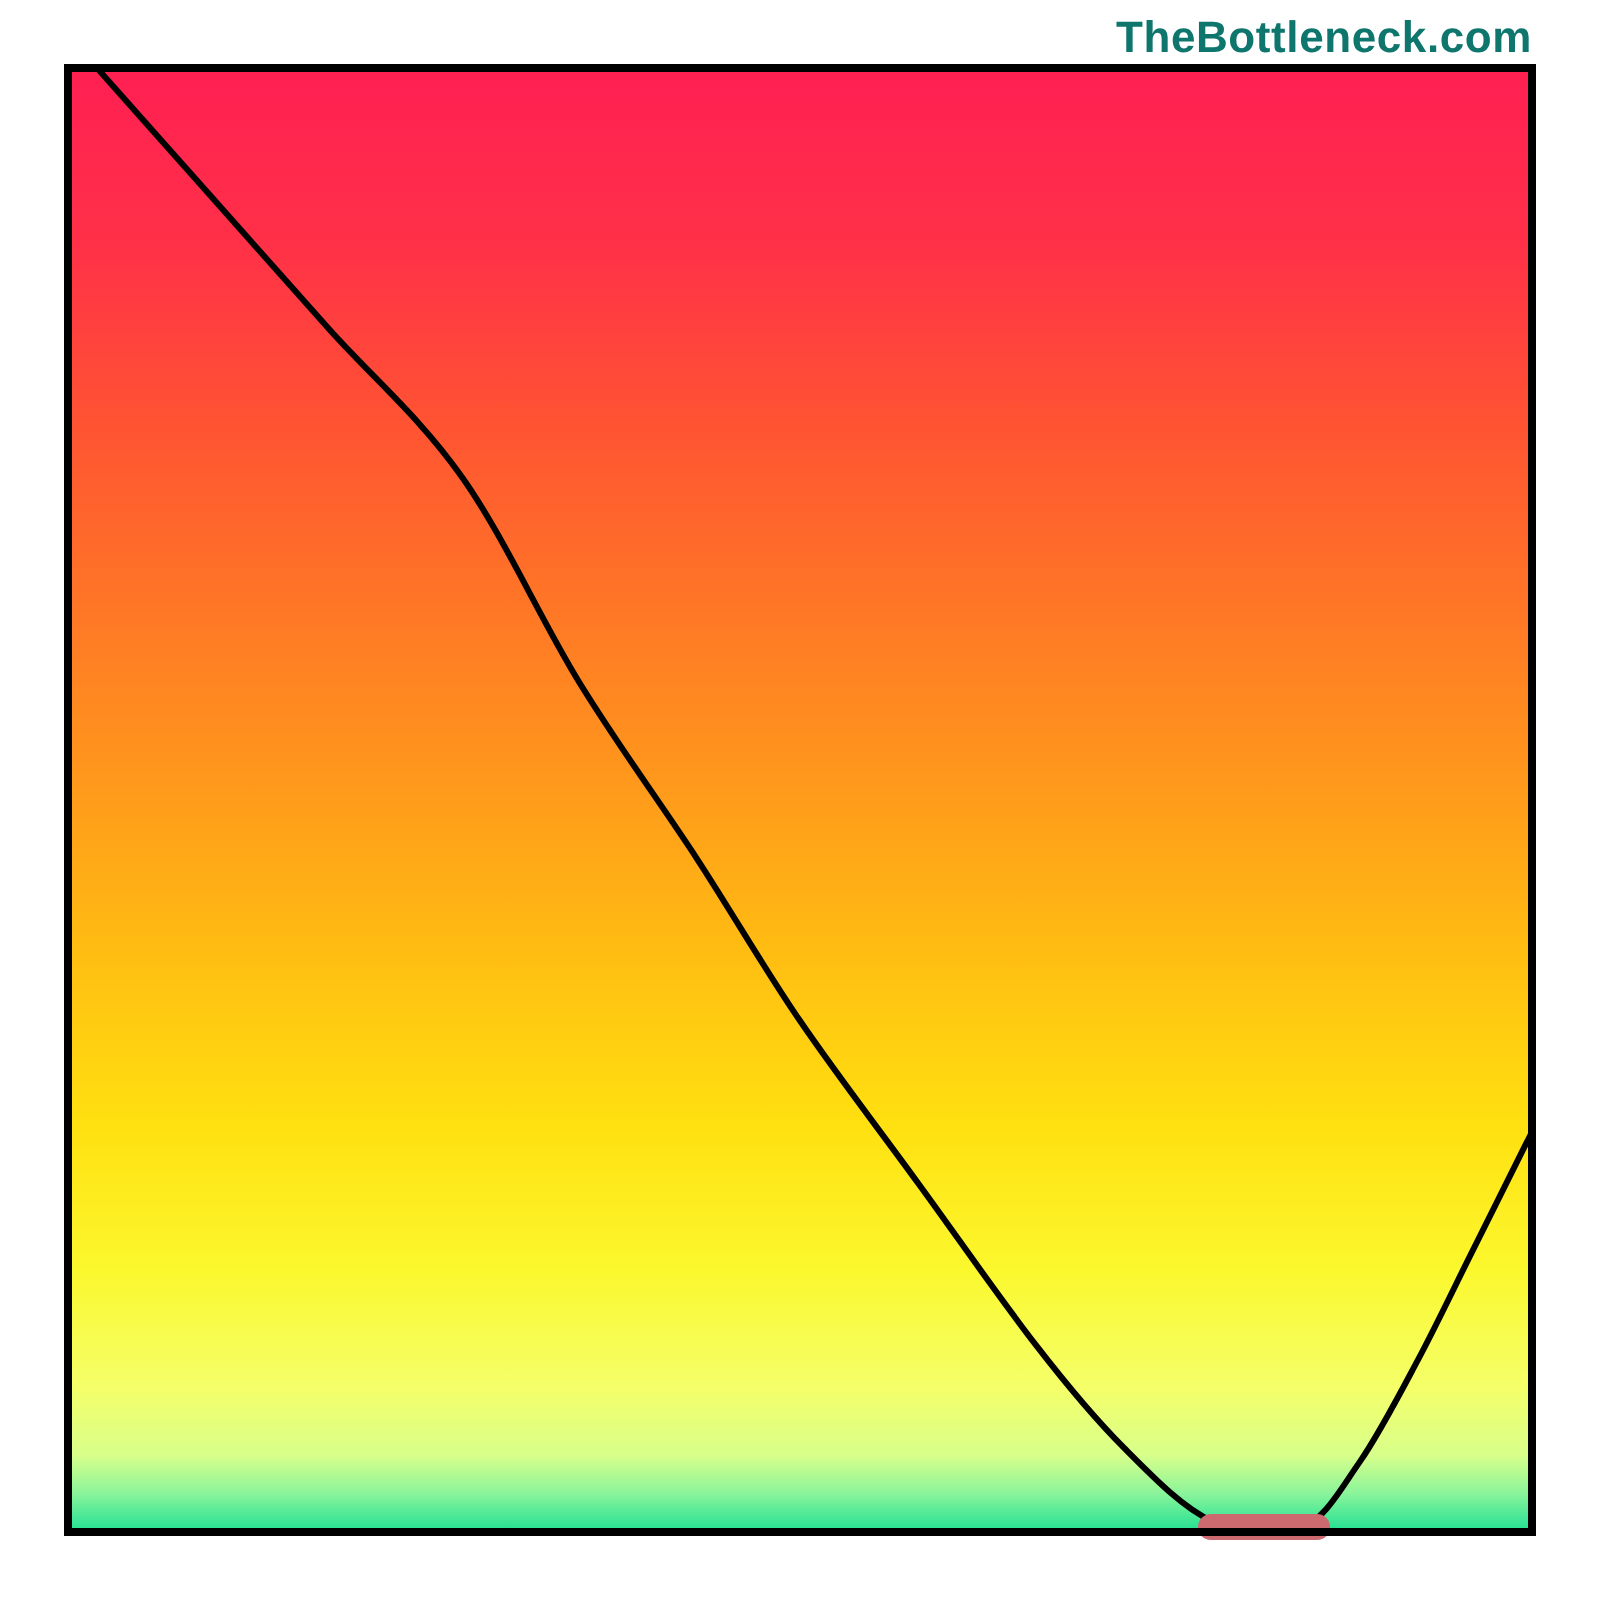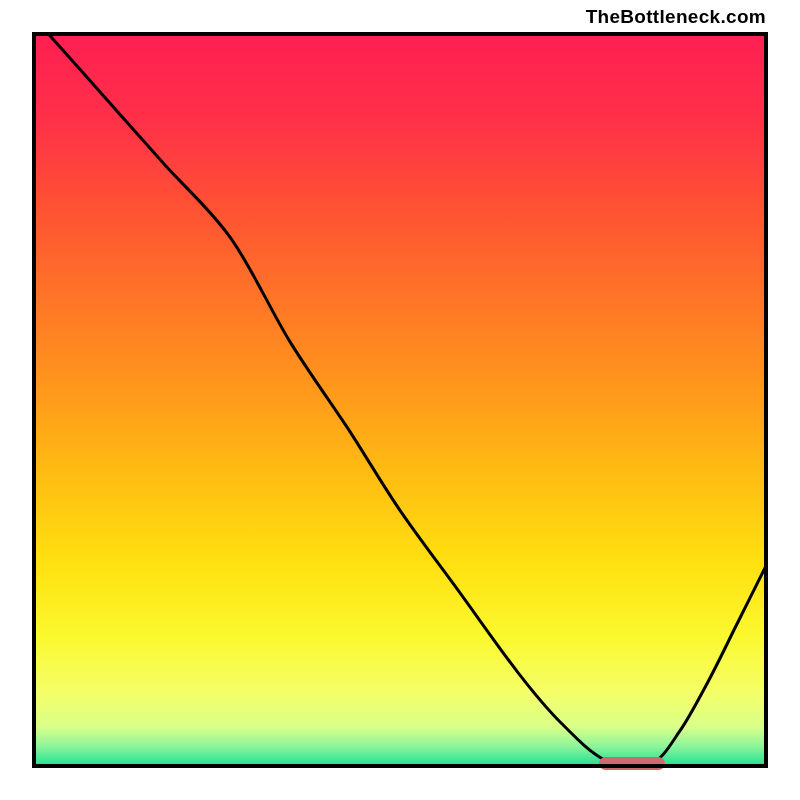--- a/index.html
+++ b/index.html
@@ -33,23 +33,23 @@
     width: 100%;
     height: 100%;
     border: 4px solid #000;
     box-sizing: border-box;
     pointer-events: none;
   }
   .watermark {
     position: absolute;
     top: 6px;
     right: 34px;
-    font-size: 19px;
+    font-size: 22px;
     font-weight: 700;
-    color: #000000;
+    color: #0f766e;
     letter-spacing: 0.3px;
     user-select: none;
   }
   svg.curve {
     position: absolute;
     left: 0;
     top: 0;
     width: 736px;
     height: 736px;
     pointer-events: none;

